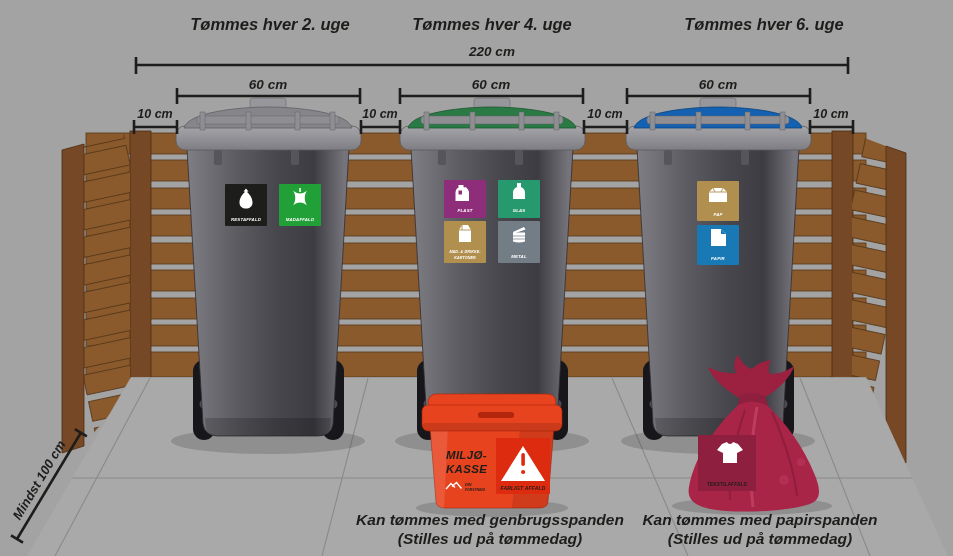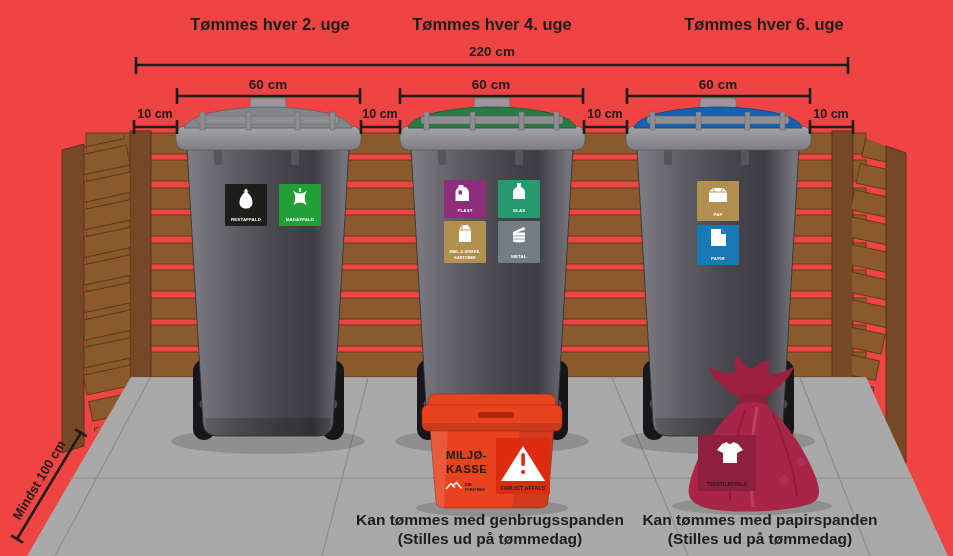--- a/index.html
+++ b/index.html
@@ -1,16 +1,16 @@
 <!DOCTYPE html>
 <html><head>
 <meta charset="utf-8">
 <style>
   html,body{margin:0;padding:0;background:#fff;}
-  #stage{position:relative;width:953px;height:556px;background:#ef4444;overflow:hidden;}
+  #stage{position:relative;width:953px;height:556px;background:#a3a3a3;overflow:hidden;font-style:italic;}
   svg{display:block;}
   svg text{font-family:"Liberation Sans","DejaVu Sans",sans-serif;font-weight:bold;fill:#1d1d1b;}
   .dim line{stroke:#1d1d1b;stroke-width:2.6;}
   .dimlabel{font-size:13.5px;text-anchor:middle;}
   .dimlabel-sm{font-size:12.5px;text-anchor:middle;}
   .hdr{font-size:16.5px;text-anchor:middle;}
   .foot{font-size:15.5px;text-anchor:middle;}
   .lbl{fill:#ffffff;font-size:4.3px;text-anchor:middle;letter-spacing:.2px;}
   .lbl2{fill:#ffffff;font-size:3.7px;text-anchor:middle;letter-spacing:.1px;}
   .slat{fill:#8a5a2c;stroke:#54361a;stroke-width:.8;}

